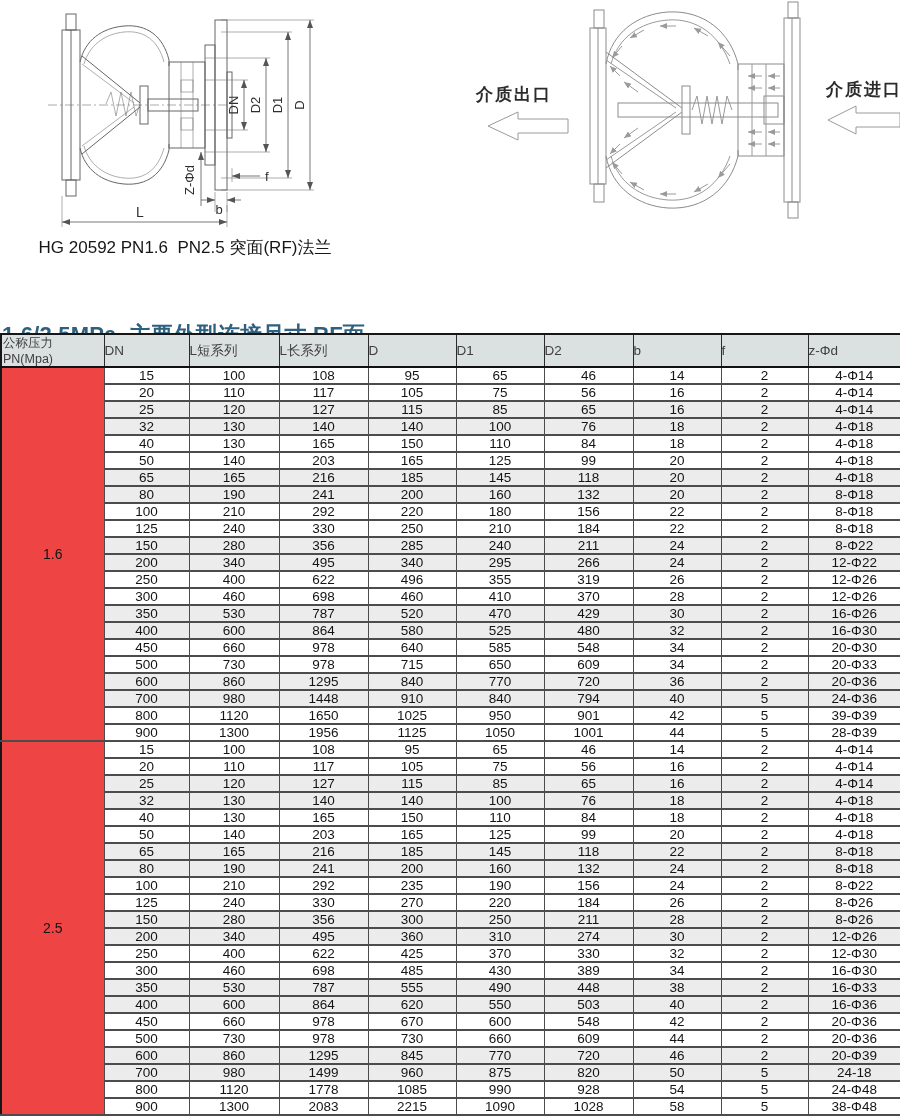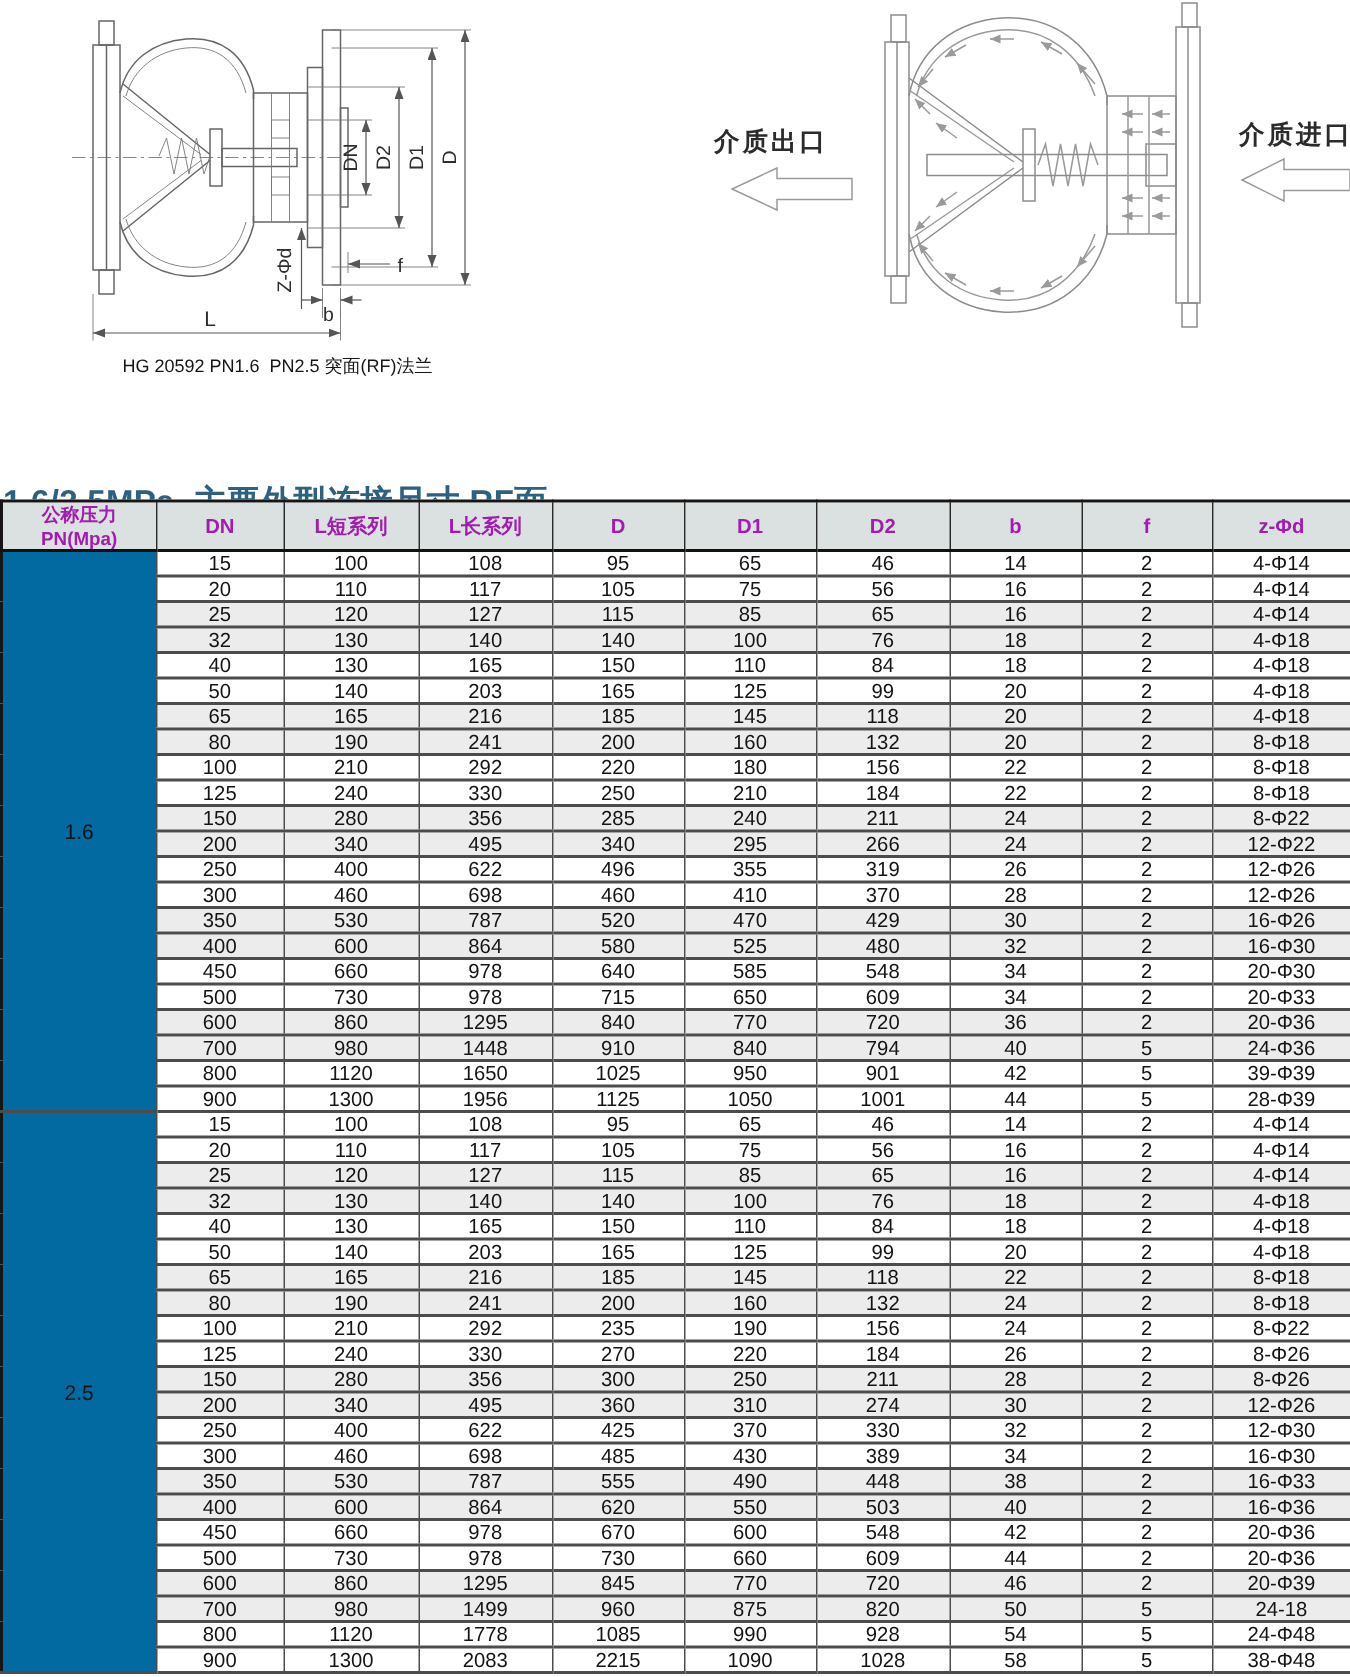--- a/index.html
+++ b/index.html
@@ -5,37 +5,37 @@
   * { margin:0; padding:0; box-sizing:border-box; }
   html,body { background:#fff; }
   body { width:900px; height:1118px; font-family:"Liberation Sans", sans-serif; overflow:hidden; }
   .page { position:relative; width:900px; height:1118px; background:#fff; }
 
   .fig { position:absolute; top:0; }
   .fig-left  { left:30px;  width:310px; }
   .fig-right { left:468px; width:440px; }
   .fig svg { display:block; }
   .caption { position:absolute; top:236px; left:0; width:100%; text-align:center;
-             font-size:12px; color:#161616; white-space:pre; }
+             font-size:17px; color:#161616; white-space:pre; }
 
   .section-title { position:absolute; top:291px; left:2px; font-size:22px; font-weight:bold;
                    color:var(--title-color,#2e6080); white-space:pre; letter-spacing:.2px;margin-top:29px; }
 
   table.dims { position:absolute; top:333px; left:0; width:900px;
                border-collapse:collapse; table-layout:fixed;
                border:2px solid #161616; background:#fff; }
-  .dims th { background:var(--header-bg,#dbe1e1); font-size:13.5px; font-weight:bold;
-             height:31px; color:#a21caf; border:1px solid #2b2b2b; border-bottom:2px solid #111;
-             text-align:center; overflow:hidden; }
+  .dims th { background:var(--header-bg,#dbe1e1); font-size:13.5px; font-weight:normal;
+             height:31px; color:#404040; border:1px solid #2b2b2b; border-bottom:2px solid #111;
+             text-align:left; overflow:hidden; }
   .dims th:first-child { font-size:12.5px; padding:0 1px; }
   .dims td { font-size:13.5px; text-align:center; height:15px; line-height:15px; padding:0;
              color:#141414; border:1px solid #4c4c4c; border-top-width:2px; border-bottom-width:2px;
              overflow:hidden; background:#fff; }
   .dims tr.stripe td { background:var(--stripe-bg,#ececec); }
-  .dims td.pressure-cell { background:#0369a1; font-size:14px; vertical-align:middle; }
+  .dims td.pressure-cell { background:#ef4444; font-size:14px; vertical-align:middle; }
 
   
   .k  { stroke:#666; fill:none; stroke-width:1; }
   .t  { stroke:#777; fill:none; stroke-width:.6; }
   .dm { stroke:#555; fill:none; stroke-width:.8; }
   .cl { stroke:#888; fill:none; stroke-width:.7; stroke-dasharray:9 3 2 3; }
   .k2 { stroke:#8c8c8c; fill:none; stroke-width:1; }
   .fa { stroke:#9a9a9a; fill:none; stroke-width:1; }
   .dimlab { font-family:"Liberation Sans",sans-serif; font-size:13px; fill:#2e2e2e; }
   .flowlab { font-family:"Liberation Sans",sans-serif; font-size:17px; font-weight:bold; fill:#2b2b2b; letter-spacing:2px; }

